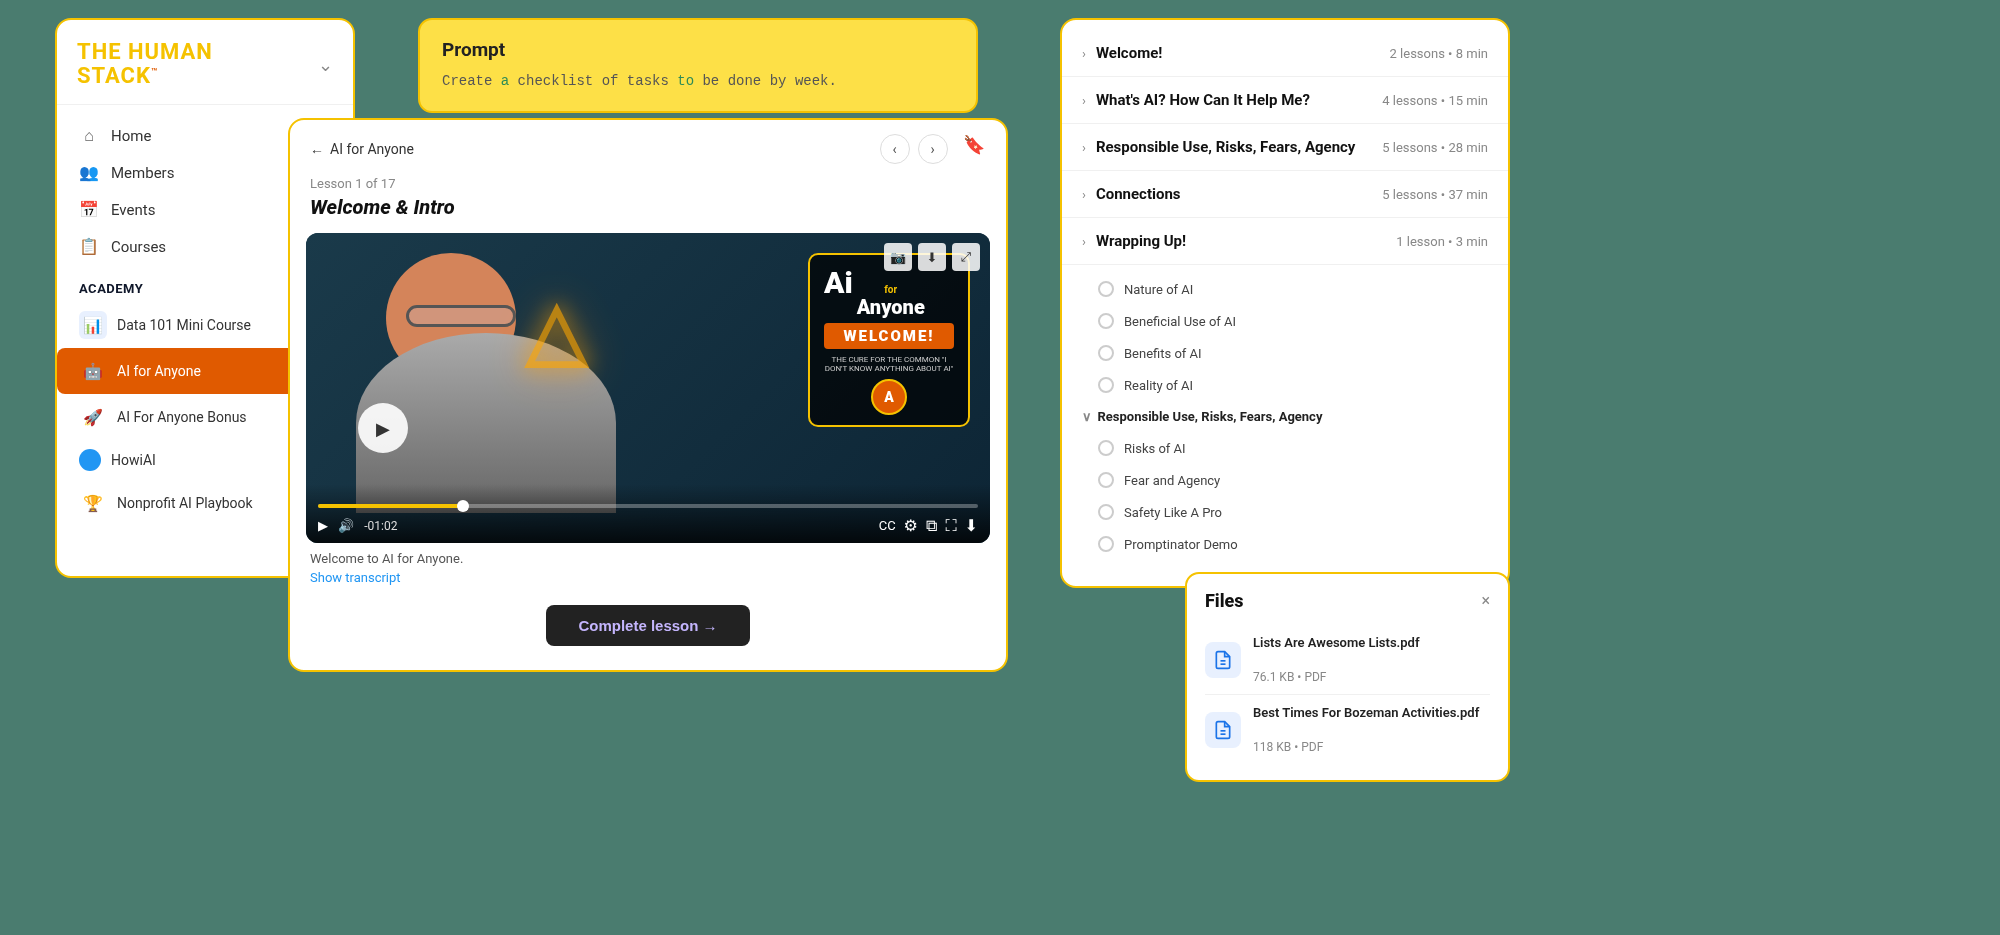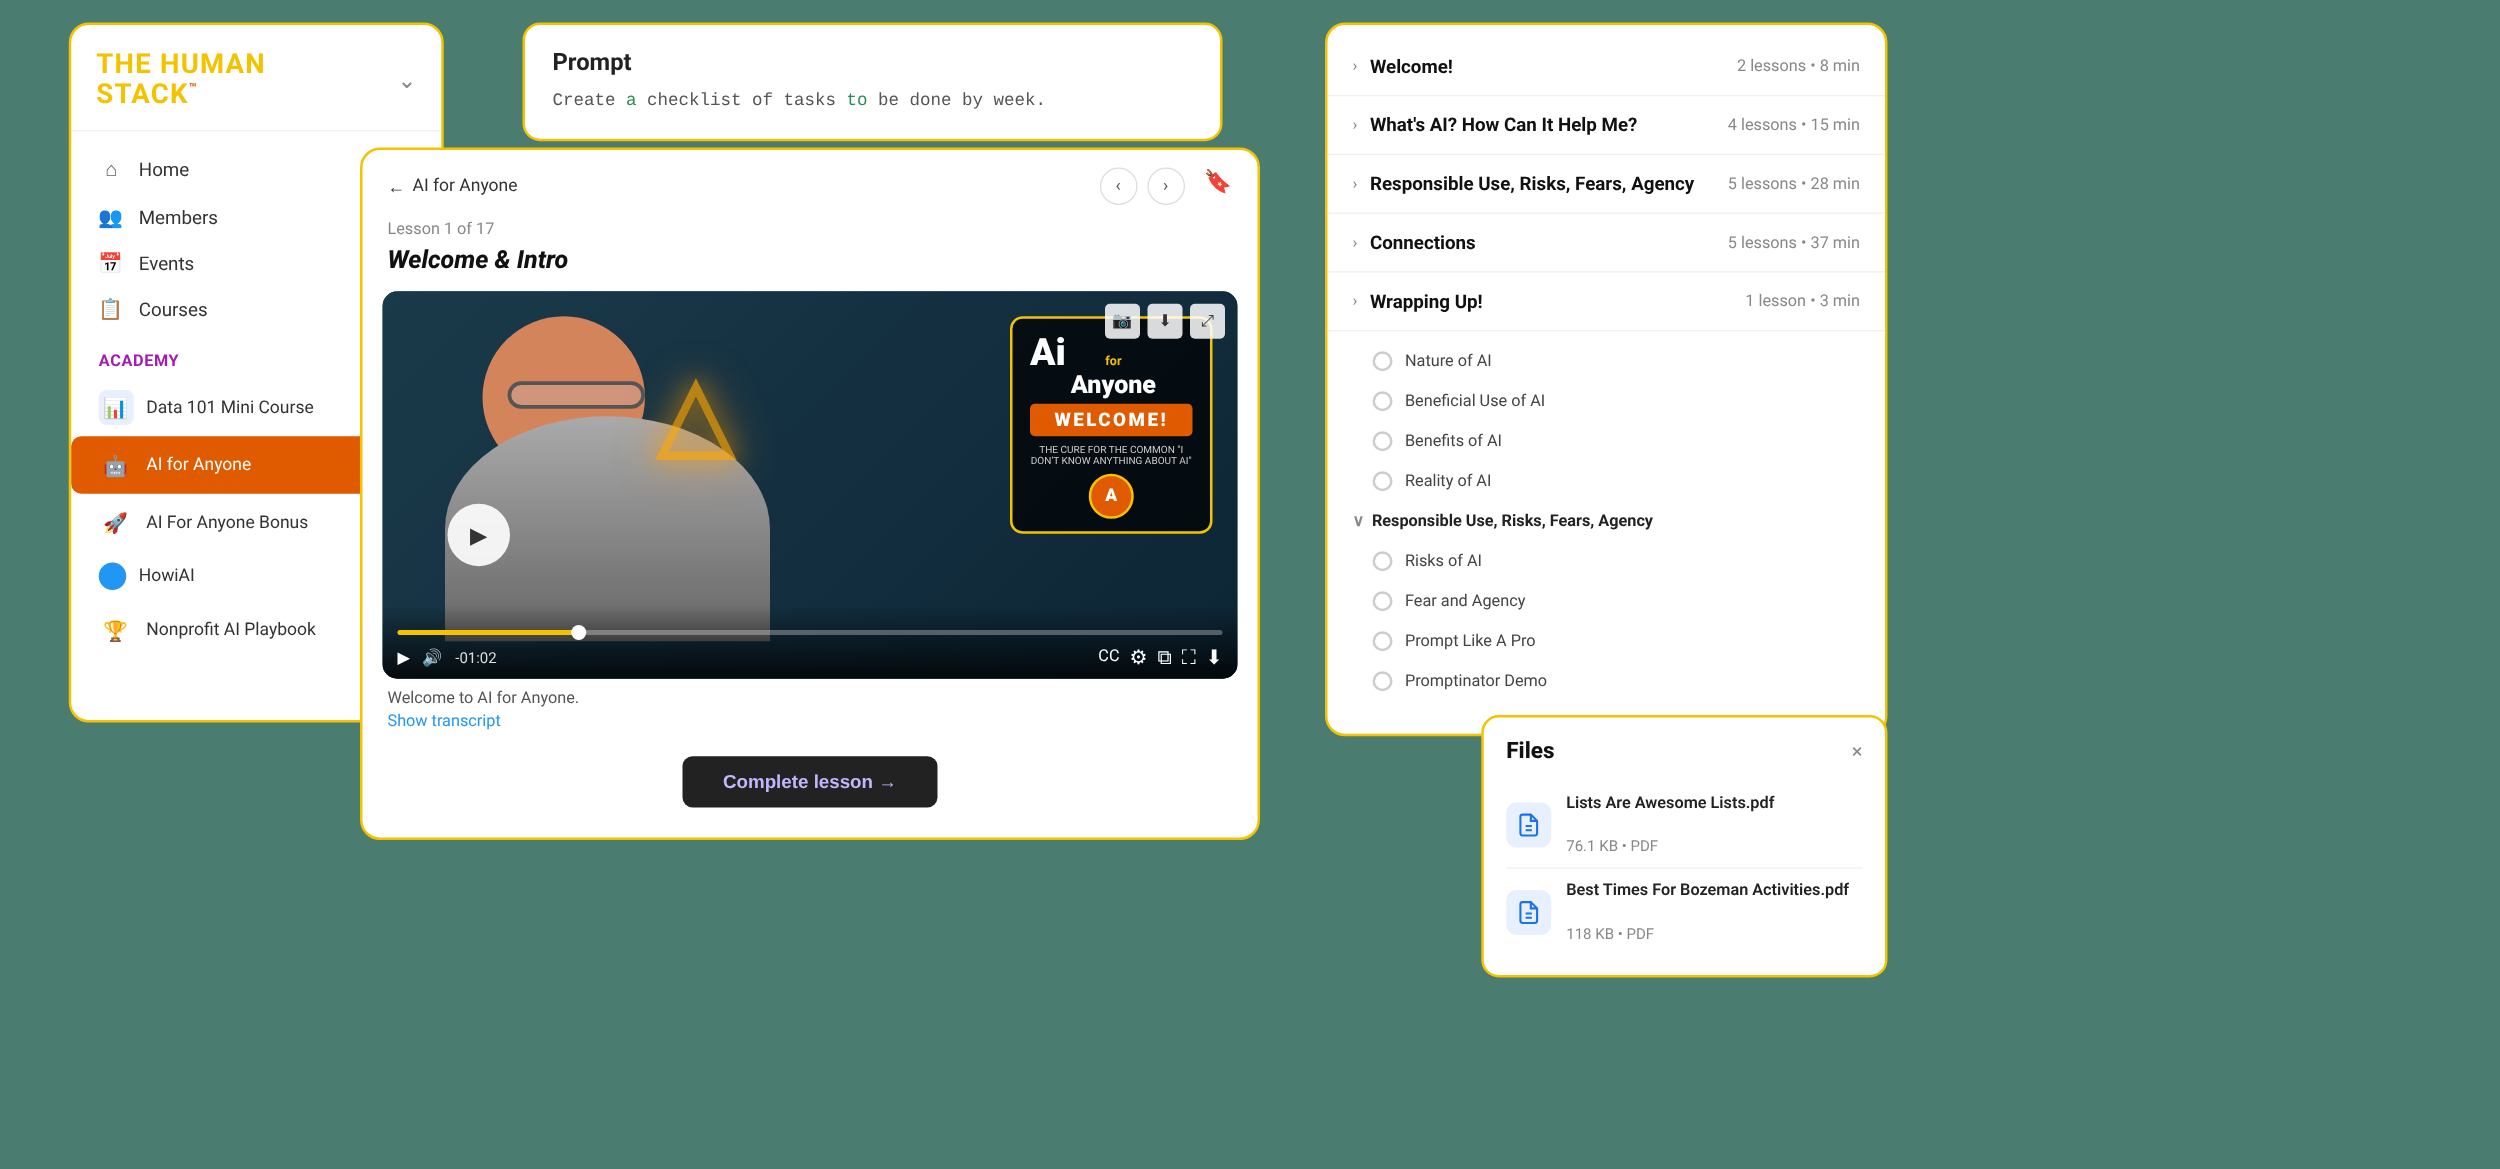--- a/index.html
+++ b/index.html
@@ -52,21 +52,21 @@
       color: #333;
       cursor: pointer;
       border-radius: 8px;
     }
     .nav-icon { font-size: 16px; color: #666; width: 20px; text-align: center; }
 
     .academy-label {
       padding: 16px 22px 6px 22px;
       font-size: 13px;
       font-weight: 700;
-      color: #a21caf;
+      color: #0f172a;
       text-transform: uppercase;
       letter-spacing: 0.5px;
     }
 
     .academy-item {
       display: flex;
       align-items: center;
       gap: 10px;
       padding: 9px 22px;
       font-size: 14px;
@@ -85,21 +85,21 @@
     .icon-bonus { background: transparent; }
     .icon-howi { width: 22px; height: 22px; background: #2196f3; border-radius: 50%; }
     .icon-nonprofit { background: transparent; }
 
     
     .prompt-box {
       position: absolute;
       left: 418px;
       top: 18px;
       width: 560px;
-      background: #ffffff;
+      background: #fde047;
       border-radius: 14px;
       border: 2.5px solid #f5c200;
       padding: 18px 22px 22px 22px;
       z-index: 10;
     }
     .prompt-title {
       font-size: 19px;
       font-weight: 700;
       color: #222;
       margin-bottom: 12px;
@@ -651,21 +651,21 @@
     <div class="outline-lesson-item">
       <div class="lesson-radio"></div>
       <span>Risks of AI</span>
     </div>
     <div class="outline-lesson-item">
       <div class="lesson-radio"></div>
       <span>Fear and Agency</span>
     </div>
     <div class="outline-lesson-item">
       <div class="lesson-radio"></div>
-      <span>Prompt Like A Pro</span>
+      <span>Safety Like A Pro</span>
     </div>
     <div class="outline-lesson-item">
       <div class="lesson-radio"></div>
       <span>Promptinator Demo</span>
     </div>
 
     <div class="section-header-inline">
       
       
     </div>

